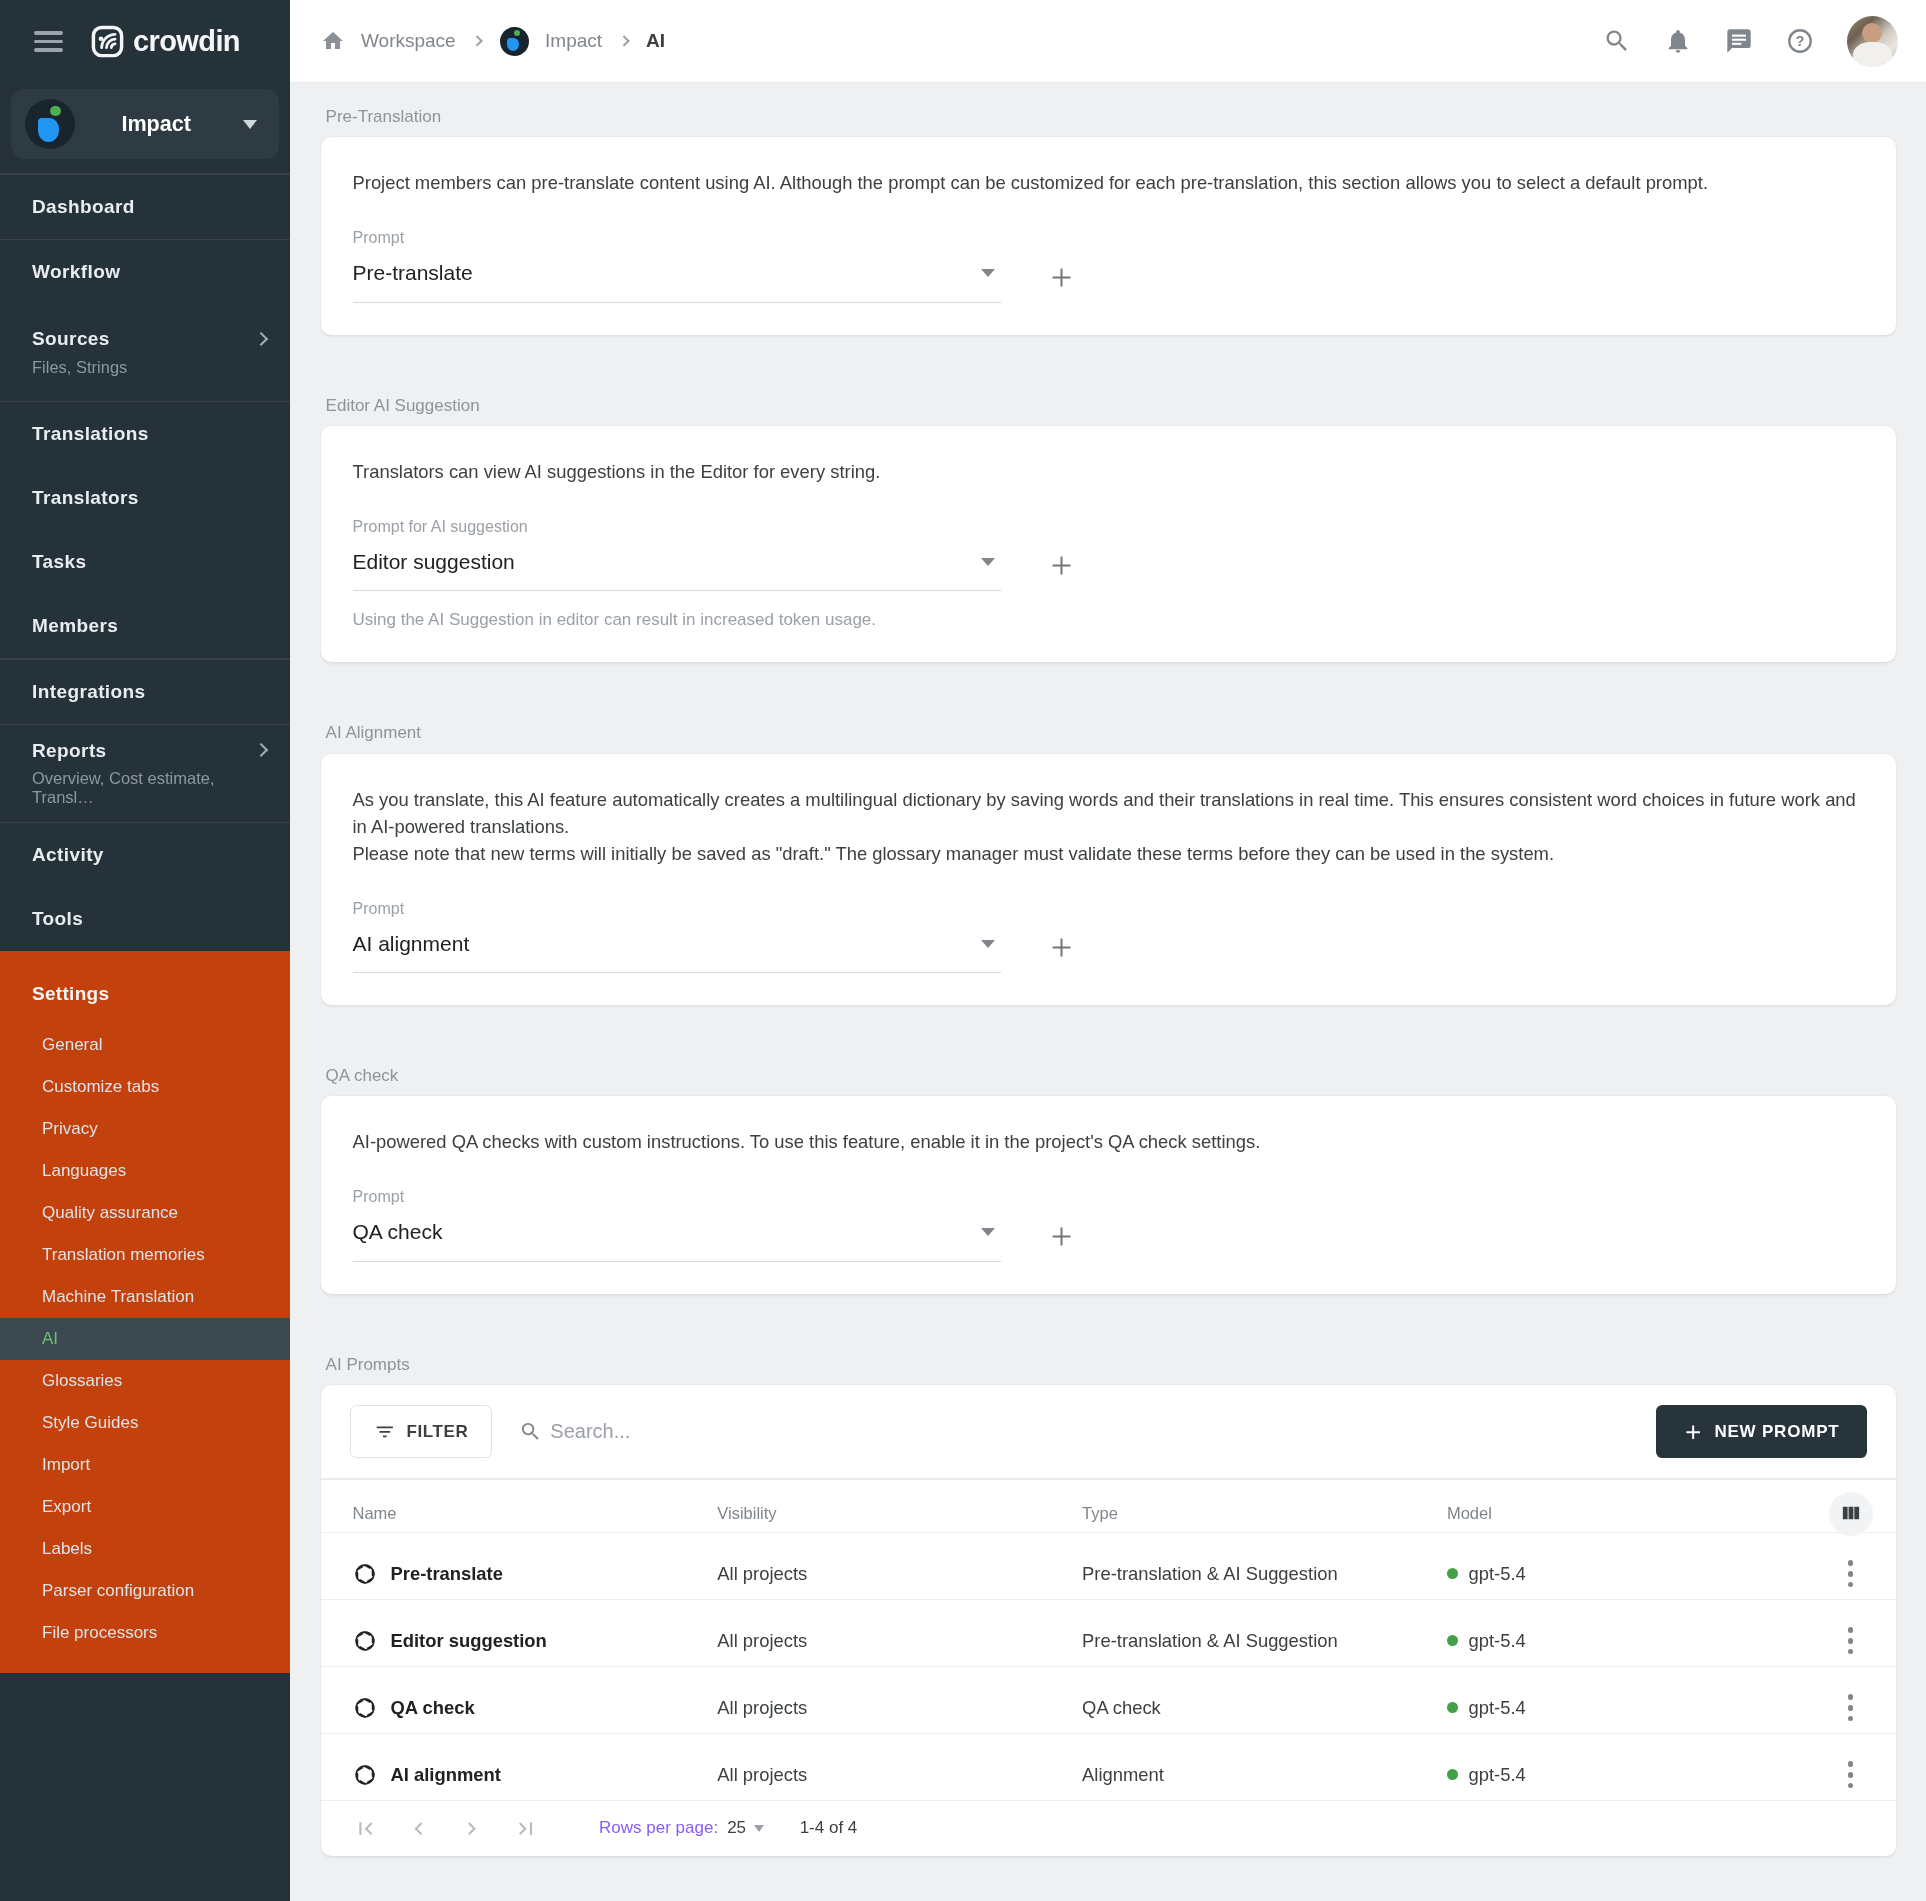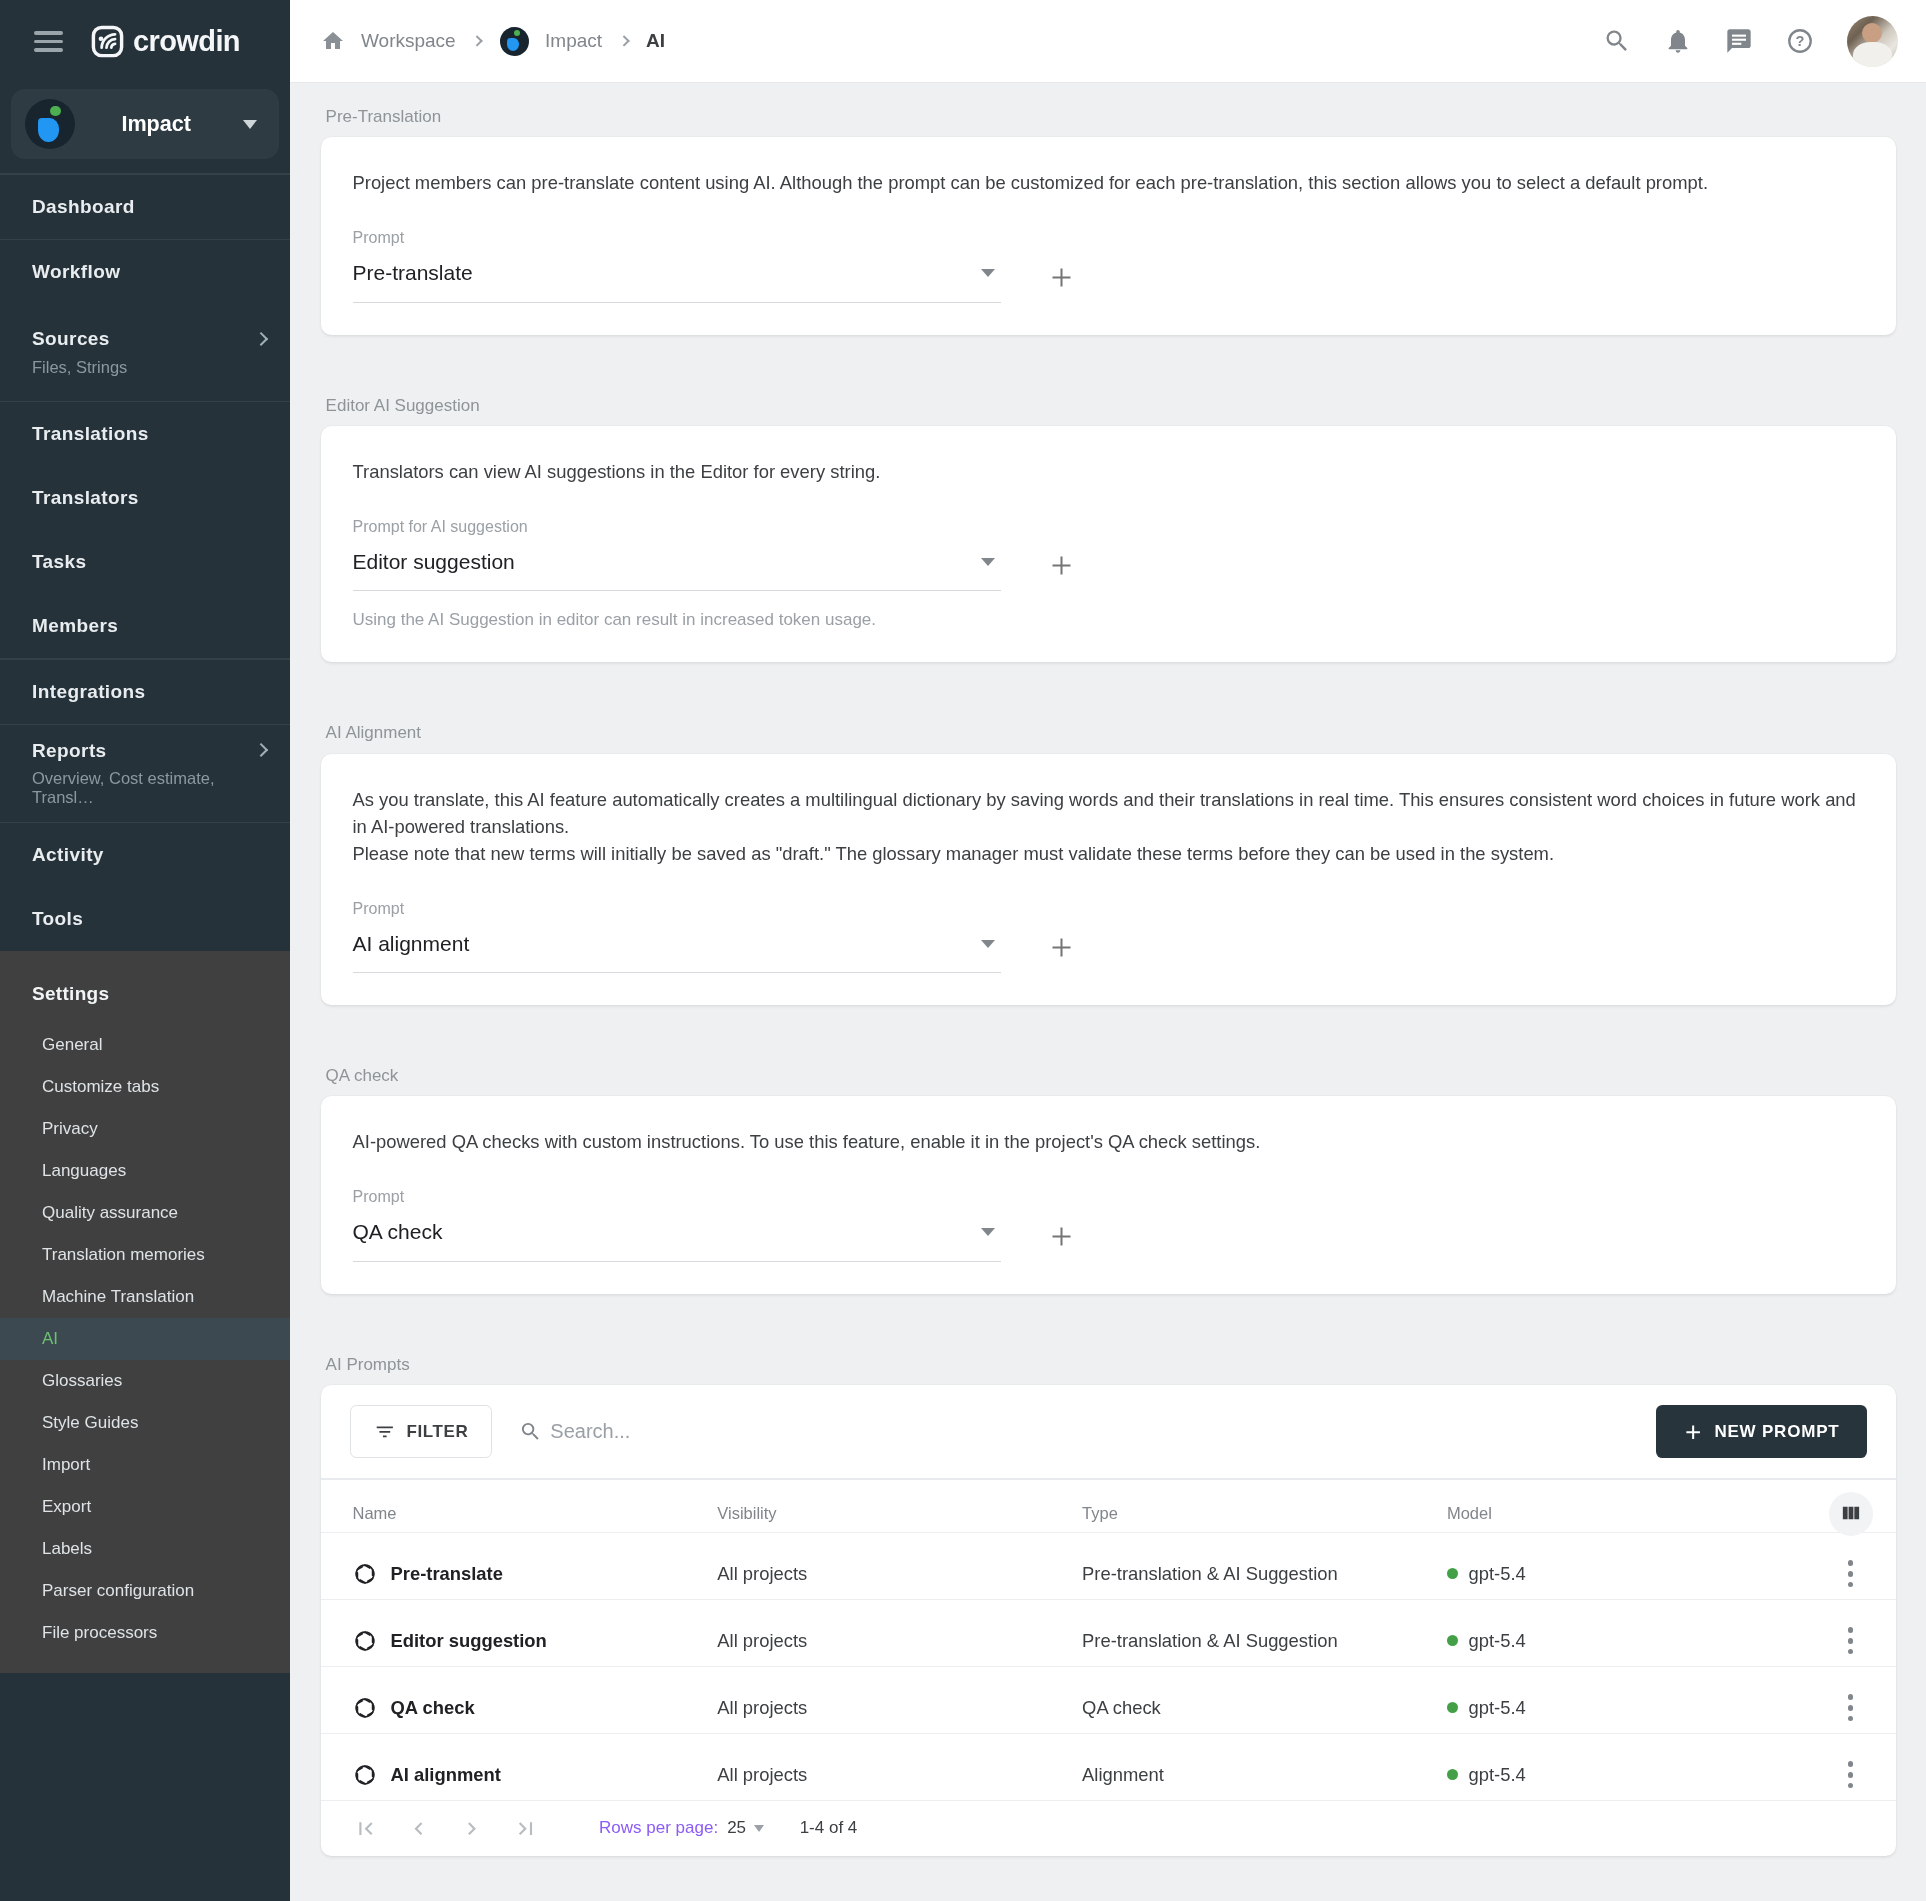--- a/index.html
+++ b/index.html
@@ -40,21 +40,21 @@
   .nav-item {
     height:64px; display:flex; flex-direction:column; justify-content:center;
     padding:0 19px 0 32px; cursor:pointer;
   }
   .nav-item.group { height:97px; }
   .nav-row { display:flex; align-items:center; }
   .nav-label { font-size:19px; font-weight:600; letter-spacing:0.4px; color:#e9edef; flex:1; }
   .nav-sub { font-size:16.5px; color:#8b989f; margin-top:7.6px; }
   .chev-right { width:10.2px; height:10.2px; border-top:2.5px solid #9fb0b8; border-right:2.5px solid #9fb0b8; transform:rotate(45deg); margin-right:5.1px; flex:none; }
 
-  .settings-block { background:#404040; padding:16.5px 0 19px 0; }
+  .settings-block { background:#c2410c; padding:16.5px 0 19px 0; }
   .settings-header { font-size:19px; font-weight:700; color:#f2f5f6; padding:15.3px 19px 19px 32px; letter-spacing:0.3px; }
   .settings-item { height:42px; display:flex; align-items:center; padding-left:42px; font-size:17px; color:#dde3e6; cursor:pointer; }
   .settings-item.active { background:#3c4951; color:#6dc071; }
 
   
   .main { flex:1; display:flex; flex-direction:column; height:100%; }
   .topbar {
     height:83px; background:#fff; border-bottom:1.3px solid #e6e8ea;
     display:flex; align-items:center; padding:0 28px 0 30.5px; flex:none;
   }

